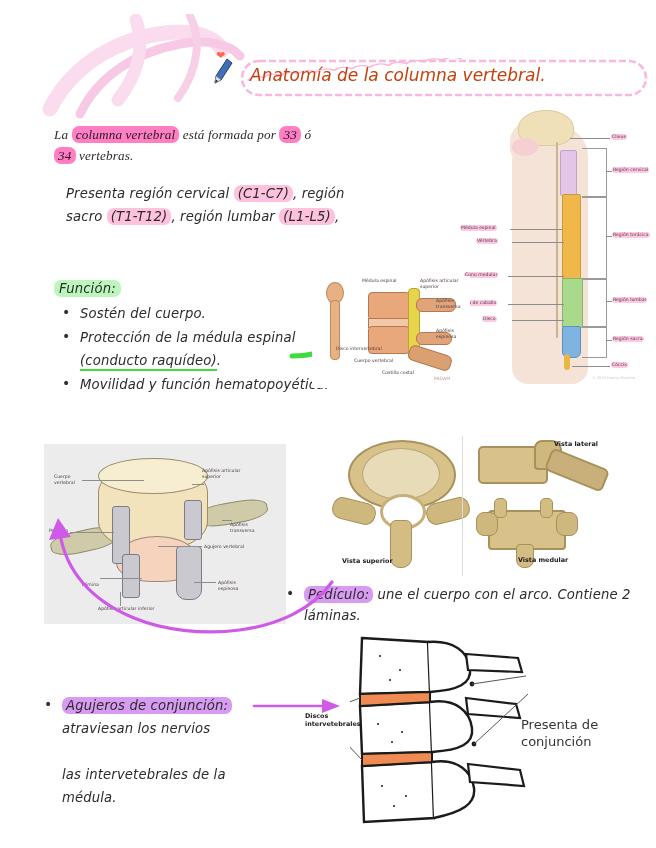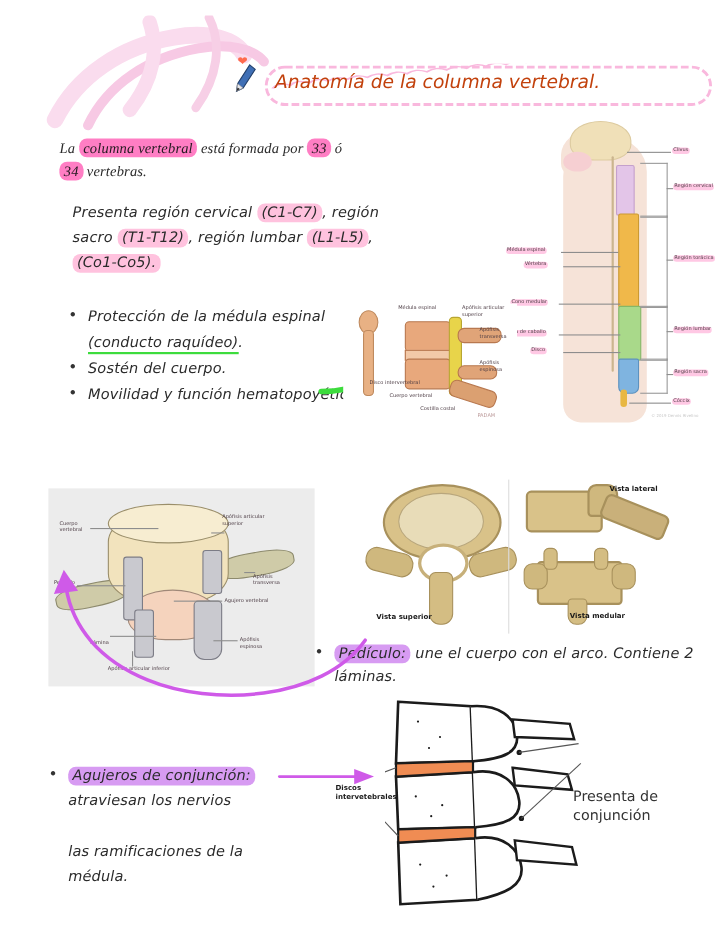--- a/index.html
+++ b/index.html
@@ -141,33 +141,33 @@
     </div>
   </div>
 
   <div class="para hw" style="left:54px;top:182px;width:340px;line-height:23px;margin-left:12px;">
     <div>
       <span>Presenta región cervical </span><span class="hl-pink-l">(C1-C7)</span><span>, región</span>
     </div>
     <div>
       <span>sacro </span><span class="hl-pink-l">(T1-T12)</span><span>, región lumbar </span><span class="hl-pink-l">(L1-L5)</span><span>,</span>
     </div>
-    <div>
-      <span class="hl-pink-l">(Co1-Co5).</span>
-    </div>
   </div>
 
   <div class="para hw" style="left:54px;top:277px;width:350px;line-height:23px;">
+    <div style="margin-bottom:2px;">
+      <span class="hl-green">Función:</span>
+    </div>
     <ul class="bul">
+      <li>
+        <span>Sostén del cuerpo.</span>
+      </li>
       <li>
         <span>Protección de la médula espinal</span><br>
         <span class="uline">(conducto raquídeo)</span><span>.</span>
-      </li>
-      <li>
-        <span>Sostén del cuerpo.</span>
       </li>
       <li>
         <span>Movilidad y función hematopoyética.</span>
       </li>
     </ul>
   </div>
 
   <svg class="arrow-svg" style="left:288px;top:300px;" width="98" height="62" viewBox="0 0 98 62">
     <path d="M4,56 C34,56 64,44 84,14" stroke="#3ddc3d" stroke-width="5" fill="none" stroke-linecap="round"></path>
     <path d="M88,6 L70,14 L84,24 Z" fill="#3ddc3d"></path>
@@ -339,21 +339,21 @@
     <path d="M290,72 C250,128 150,132 92,108 C48,90 24,60 18,24" stroke="#cf5ae8" stroke-width="3.2" fill="none" stroke-linecap="round"></path>
     <path d="M16,8 L7,30 L29,27 Z" fill="#cf5ae8"></path>
   </svg>
 
   <div class="para hw" style="left:36px;top:694px;width:270px;line-height:23px;">
     <ul class="bul">
       <li>
         <span class="hl-purple">Agujeros de conjunción:</span><br>
         <span>atraviesan los nervios</span><br>
         <br>
-        <span>las ramificaciones de la</span><br>
+        <span>las intervetebrales de la</span><br>
         <span>médula.</span>
       </li>
     </ul>
   </div>
 
   <svg class="arrow-svg" style="left:252px;top:694px;" width="92" height="24" viewBox="0 0 92 24">
     <line x1="2" y1="12" x2="76" y2="12" stroke="#cf5ae8" stroke-width="2.6" stroke-linecap="round"></line>
     <path d="M88,12 L70,5 L70,19 Z" fill="#cf5ae8"></path>
   </svg>
 

